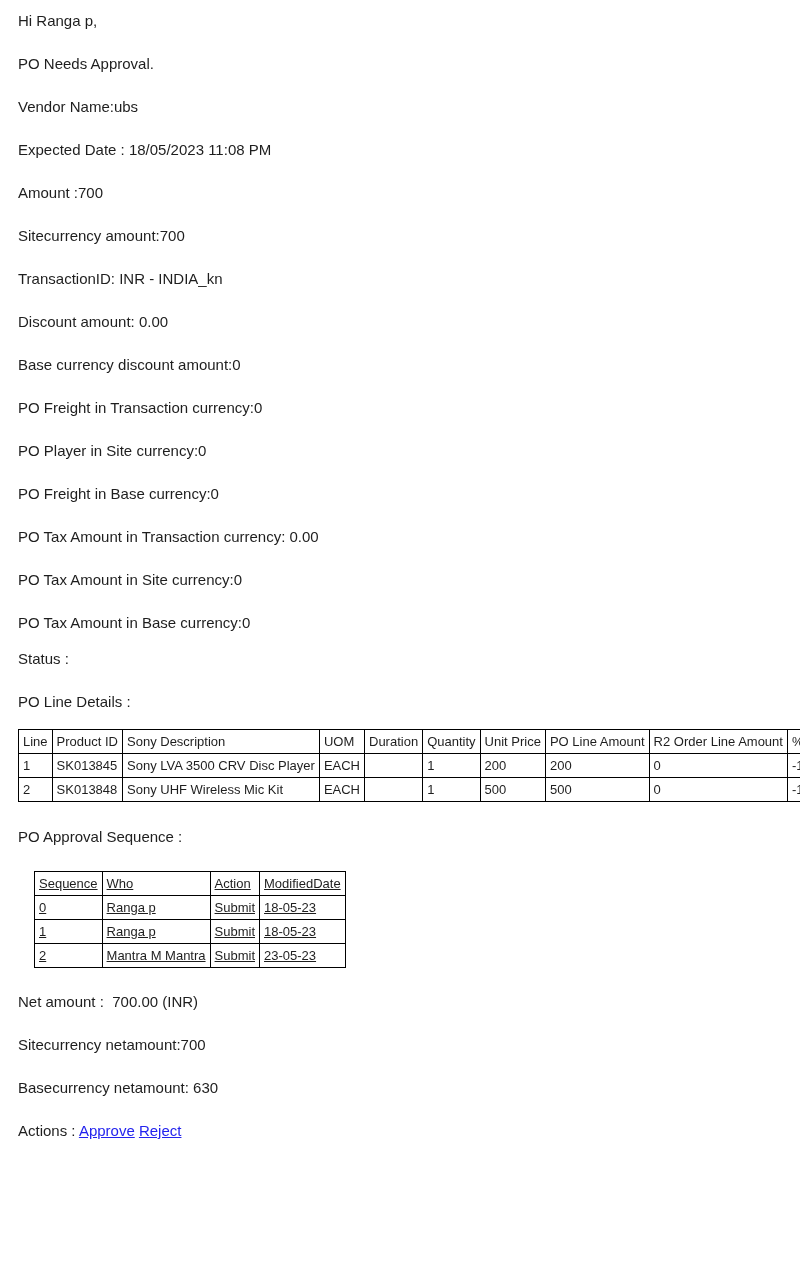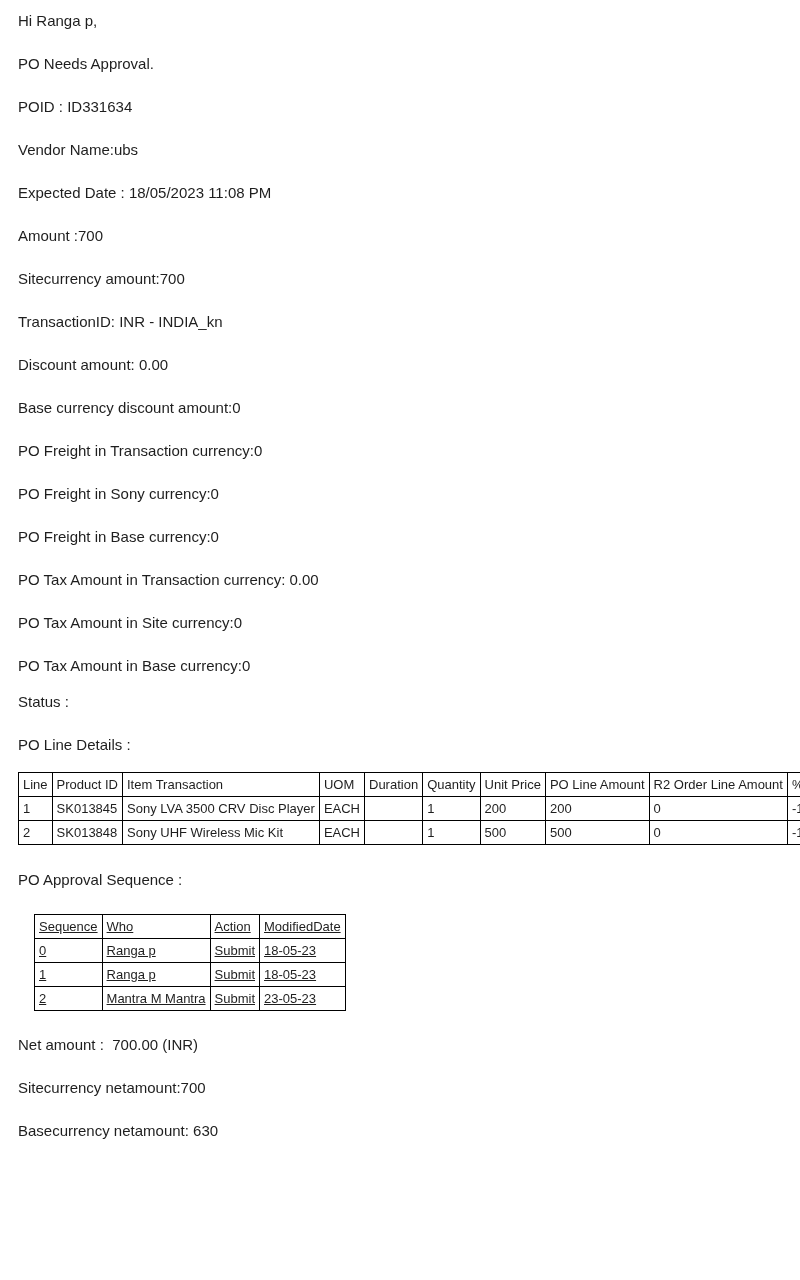--- a/index.html
+++ b/index.html
@@ -44,30 +44,29 @@
     cursor: pointer;
   }
 </style>
 </head>
 <body>
 
 <div class="page">
 
   <p class="line">Hi Ranga p,</p>
   <p class="line">PO Needs Approval.</p>
-  <p class="line">POID : ID331634</p>
   <p class="line">Vendor Name:ubs</p>
   <p class="line">Expected Date : 18/05/2023 11:08 PM</p>
   <p class="line">Amount :700</p>
   <p class="line">Sitecurrency amount:700</p>
   <p class="line">TransactionID: INR - INDIA_kn</p>
   <p class="line">Discount amount: 0.00</p>
   <p class="line">Base currency discount amount:0</p>
   <p class="line">PO Freight in Transaction currency:0</p>
-  <p class="line">PO Freight in Sony currency:0</p>
+  <p class="line">PO Player in Site currency:0</p>
   <p class="line">PO Freight in Base currency:0</p>
   <p class="line">PO Tax Amount in Transaction currency: 0.00</p>
   <p class="line">PO Tax Amount in Site currency:0</p>
   <p class="line tight">PO Tax Amount in Base currency:0</p>
   <p class="line">Status :</p>
   <p class="line tight">PO Line Details :</p>
 
   <table class="po-lines">
     <colgroup>
       <col style="width:28px">
@@ -78,21 +77,21 @@
       <col style="width:56px">
         <col style="width:56px">
         <col style="width:97px">
         <col style="width:133px">
         <col style="width:65px">
     </colgroup>
     <thead>
       <tr>
         <th>Line</th>
         <th>Product ID</th>
-        <th>Item Transaction</th>
+        <th>Sony Description</th>
         <th>UOM</th>
         <th>Duration</th>
         <th>Quantity</th>
         <th>Unit Price</th>
         <th>PO Line Amount</th>
         <th>R2 Order Line Amount</th>
         <th>% Mark Up</th>
       </tr>
     </thead>
     <tbody>
@@ -159,14 +158,15 @@
         <td>Submit</td>
         <td>23-05-23</td>
       </tr>
     </tbody>
   </table>
 
   <p class="line">Net amount :  700.00 (INR)</p>
   <p class="line">Sitecurrency netamount:700</p>
   <p class="line">Basecurrency netamount: 630</p>
 
+  <p class="line"><span>Actions : </span><a class="action-link" href="#">Approve</a><span> </span><a class="action-link" href="#">Reject</a></p>
 
 </div>
 
 </body></html>

